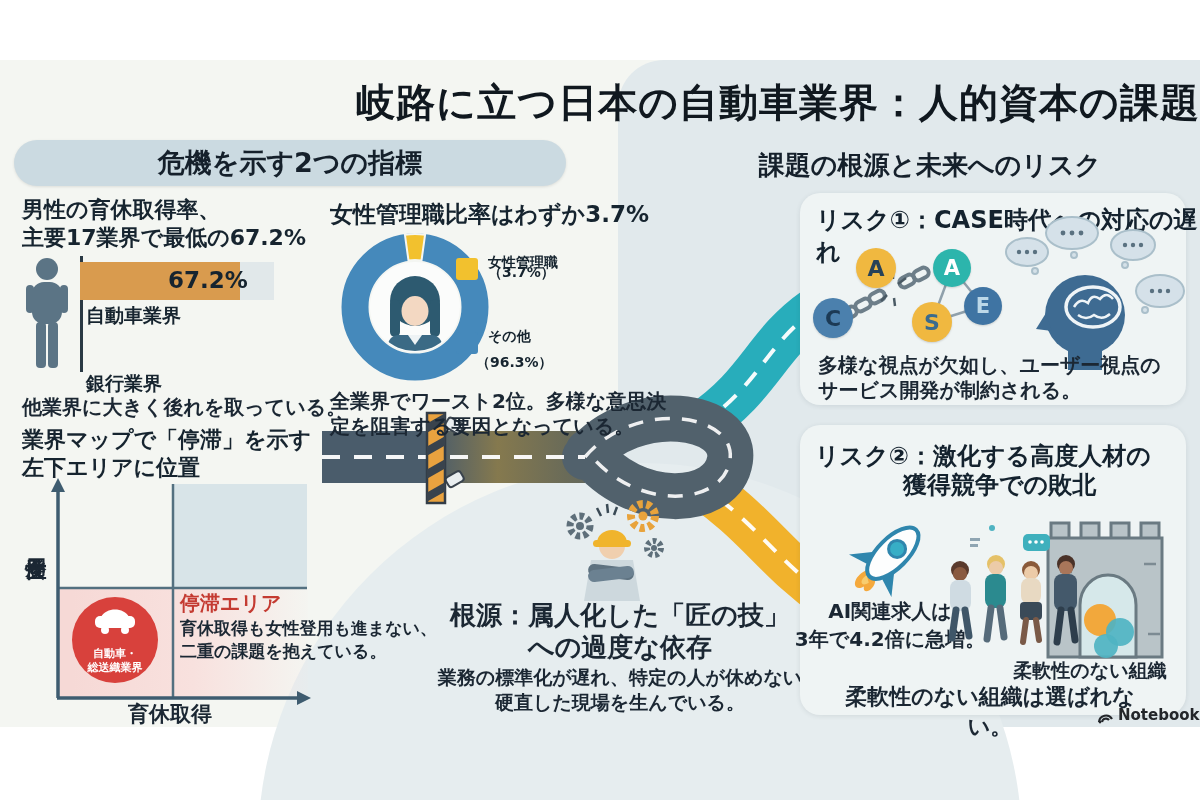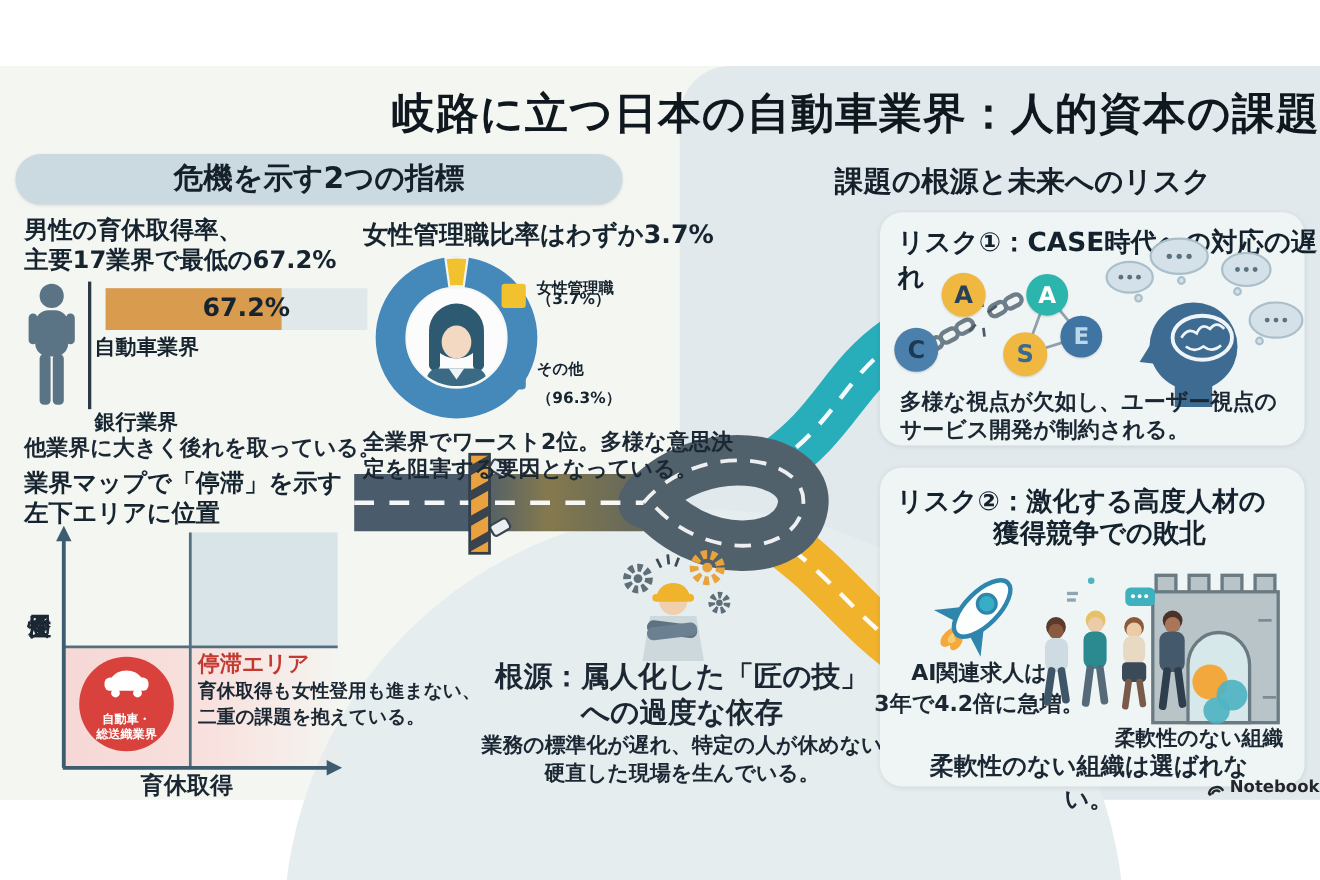--- a/index.html
+++ b/index.html
@@ -92,21 +92,21 @@
     <g fill="#5b7485">
       <circle cx="27" cy="13" r="11"></circle>
       <rect x="12" y="26" width="30" height="42" rx="12"></rect>
       <rect x="6" y="29" width="8" height="28" rx="4"></rect>
       <rect x="40" y="29" width="8" height="28" rx="4"></rect>
       <rect x="16" y="66" width="10" height="46" rx="4"></rect>
       <rect x="28" y="66" width="10" height="46" rx="4"></rect>
     </g>
   </svg>
   <div class="abs" style="left:80px;top:256px;width:2.5px;height:116px;background:#2a3944;"></div>
-  <div class="bar-track" style="left:96px;top:262px;width:238px;text-decoration:underline;">
+  <div class="bar-track" style="left:80px;top:262px;width:194px;text-decoration:underline;">
     <div class="bar-fill" style="width:160px;background:#d99b4e;"></div>
     <div class="bar-val" style="left:88px;">67.2%</div>
   </div>
   <div class="bar-name" style="left:86px;top:303px;">自動車業界</div>
   <div class="bar-name" style="left:86px;top:371px;">銀行業界</div>
   <div class="abs cap" style="left:22px;top:394px;">他業界に大きく後れを取っている。</div>
 
   <div class="abs h1" style="left:22px;top:426px;">業界マップで「停滞」を示す</div>
   <div class="abs h1" style="left:22px;top:454px;">左下エリアに位置</div>
   <svg class="abs" style="left:15px;top:470px;" width="305" height="248">
@@ -151,21 +151,21 @@
         <rect x="58" y="110" width="54" height="24" rx="10" fill="#3b6a85"></rect>
         <path d="M78,110 l7,10 l7,-10 z" fill="#eef3f5"></path>
       </g>
     </g>
   </svg>
   <div class="legend-sq" style="left:456px;top:258px;background:#f2c12e;"></div>
   <div class="legend-tx" style="left:488px;top:254px;">女性管理職</div>
   <div class="legend-tx" style="left:488px;top:264px;">（3.7%）</div>
   <div class="legend-sq" style="left:456px;top:332px;background:#4589bb;"></div>
   <div class="legend-tx" style="left:488px;top:328px;">その他</div>
-  <div class="legend-tx" style="left:488px;top:354px;text-align:center;">（96.3%）</div>
+  <div class="legend-tx" style="left:476px;top:354px;text-align:center;">（96.3%）</div>
   <div class="abs cap" style="left:330px;top:388px;">全業界でワースト2位。多様な意思決</div>
   <div class="abs cap" style="left:330px;top:413px;">定を阻害する要因となっている。</div>
 
   <svg class="abs" style="left:555px;top:498px;" width="115" height="106">
     <g fill="none">
       <circle cx="25" cy="28" r="10" stroke="#5e6f7a" stroke-width="7" stroke-dasharray="4.5 3.2"></circle>
       <circle cx="25" cy="28" r="4" fill="#5e6f7a"></circle>
       <circle cx="88" cy="18" r="12" stroke="#e8a33c" stroke-width="8" stroke-dasharray="5 3.5"></circle>
       <circle cx="88" cy="18" r="4.5" fill="#e8a33c"></circle>
       <circle cx="99" cy="50" r="7" stroke="#5e6f7a" stroke-width="6" stroke-dasharray="3.5 2.8"></circle>

